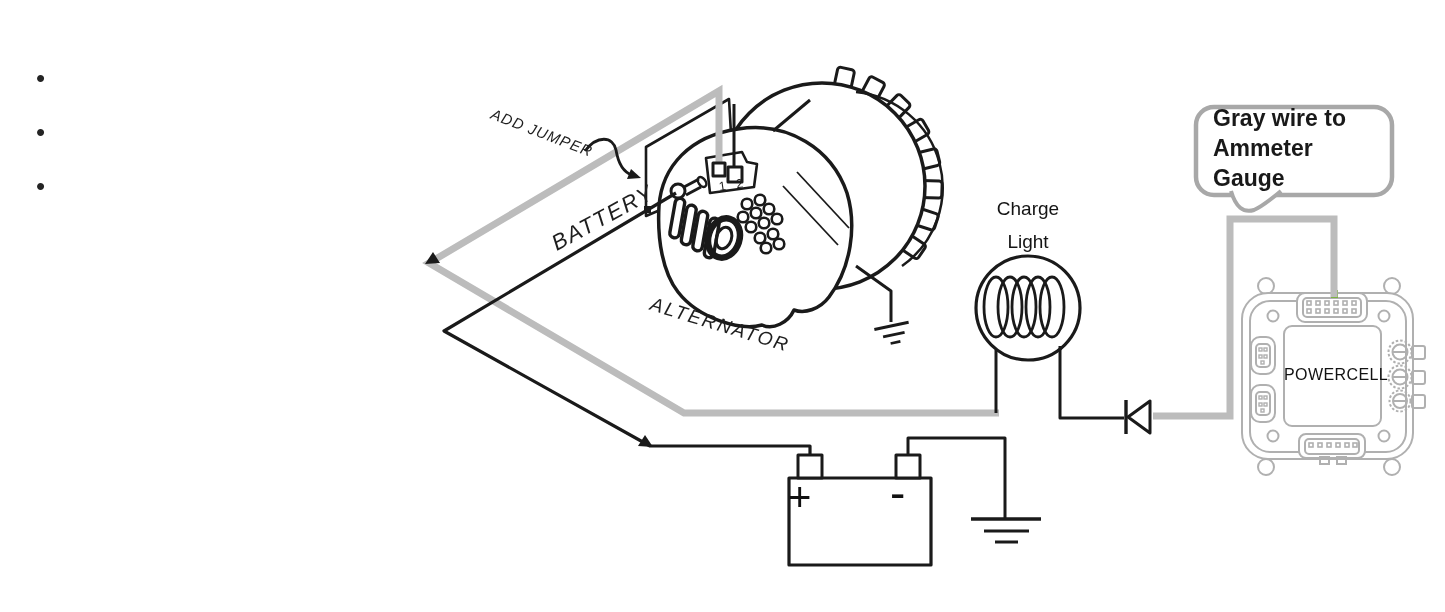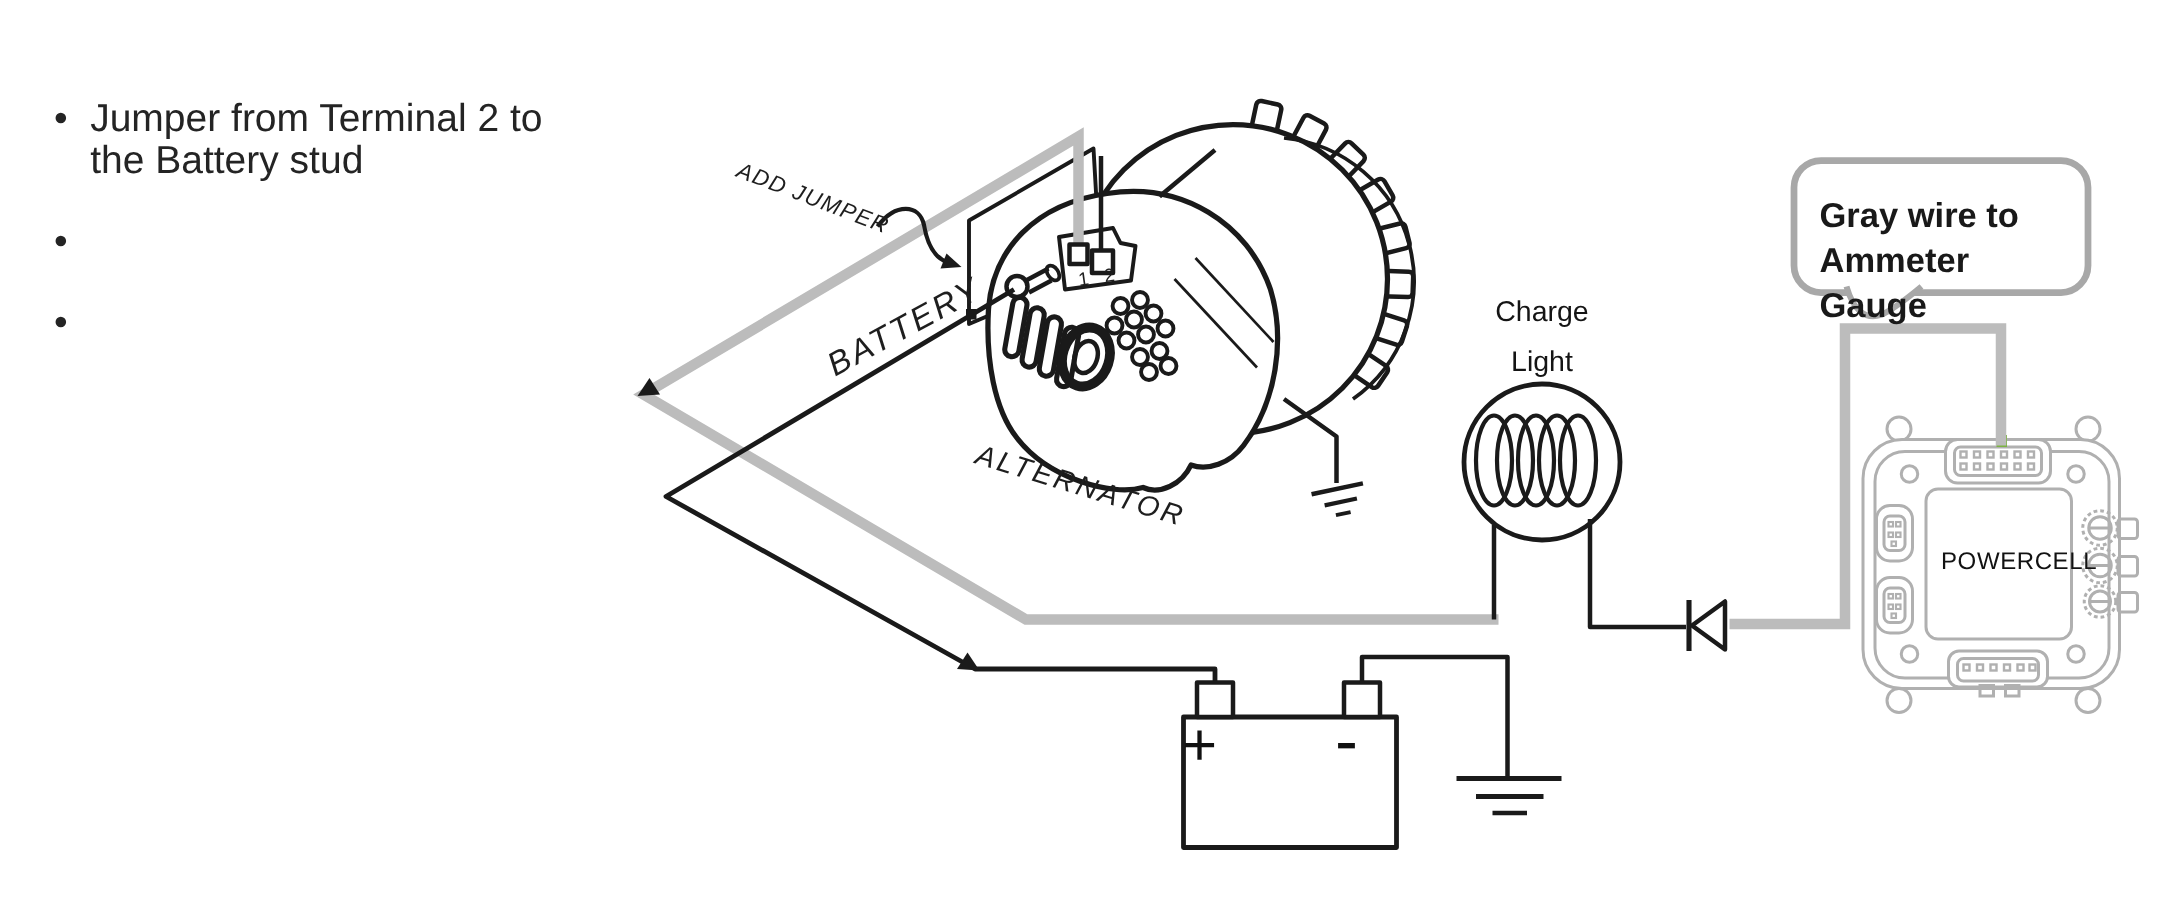--- a/index.html
+++ b/index.html
@@ -15,22 +15,22 @@
   .note-item{display:flex;margin-bottom:26px;}
   .note-bullet{font-size:26px;line-height:28px;margin-right:15px;color:#242424;}
   .note-text{font-size:26px;line-height:28px;white-space:pre-line;}
   
   .hand{font-style:italic;color:#1e1e1e;text-align:center;}
   .lbl-add-jumper{left:486px;top:124px;width:112px;font-size:15px;letter-spacing:1px;transform:rotate(21deg);}
   .lbl-battery{left:528px;top:205px;width:150px;font-size:22px;letter-spacing:2px;transform:rotate(-28.5deg);}
   .lbl-alternator{left:638px;top:314px;width:164px;font-size:19px;letter-spacing:2px;transform:rotate(17deg);}
   .lbl-terminals{left:709px;top:178px;width:44px;font-size:12.5px;word-spacing:7px;transform:rotate(-8deg);font-style:normal;}
   .lbl-charge{left:968px;top:192px;width:120px;font-size:19px;line-height:33px;text-align:center;color:#141414;}
-  .lbl-powercell{left:1284px;top:366px;width:98px;font-size:16px;letter-spacing:0.4px;text-align:center;color:#121212;padding-left:10px;}
-  .lbl-callout{left:1213px;top:128px;width:170px;font-size:23px;line-height:30px;font-weight:bold;color:#191919;}
+  .lbl-powercell{left:1284px;top:366px;width:98px;font-size:16px;letter-spacing:0.4px;text-align:center;color:#121212;}
+  .lbl-callout{left:1213px;top:103px;width:170px;font-size:23px;line-height:30px;font-weight:bold;color:#191919;}
   .lbl-plus{left:788px;top:477px;font-size:40px;line-height:1;color:#111;}
   .lbl-minus{left:890px;top:470px;font-size:46px;line-height:1;color:#111;}
 </style>
 </head>
 <body>
 
 <div class="layer">
 <svg width="1445" height="612" viewBox="0 0 1445 612">
 
   <g stroke="#b0b0b0" stroke-width="2" fill="none">
@@ -240,22 +240,20 @@
   <g>
     <rect x="1196" y="107" width="196" height="88" rx="18" fill="#ffffff" stroke="#a8a8a8" stroke-width="4.5"></rect>
     <path d="M 1231,191 Q 1238,215 1254,210 Q 1263,206 1281,191" fill="#ffffff" stroke="#a8a8a8" stroke-width="4"></path>
   </g>
 </svg>
 </div>
 
 <div class="notes">
   <div class="note-item">
     <span class="note-bullet">•</span>
-    <span class="note-text">Jumper from Terminal 2 to
-the Battery stud</span>
   </div>
   <div class="note-item">
     <span class="note-bullet">•</span>
   </div>
   <div class="note-item">
     <span class="note-bullet">•</span>
   </div>
 </div>
 
 <div class="abs hand lbl-add-jumper">ADD JUMPER</div>

